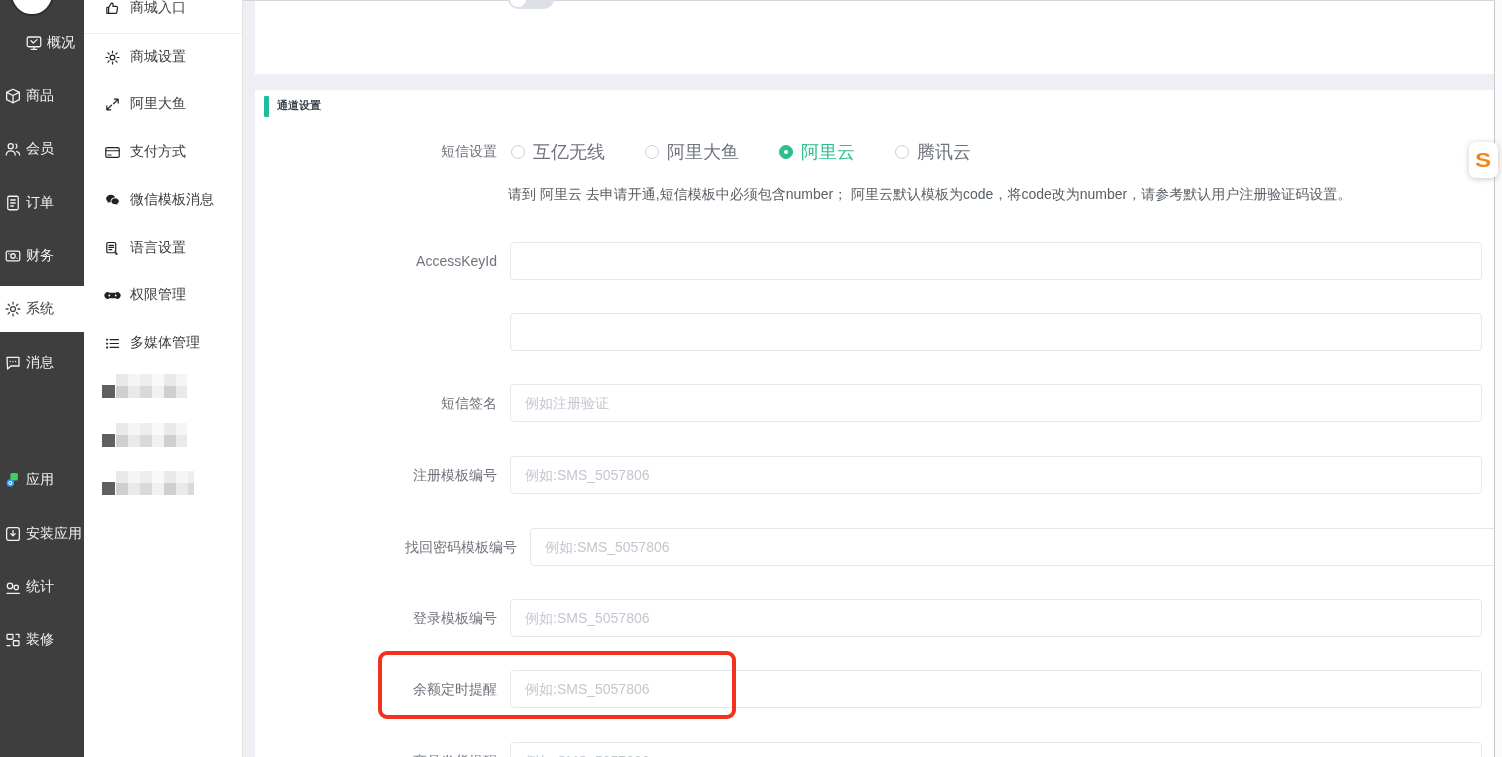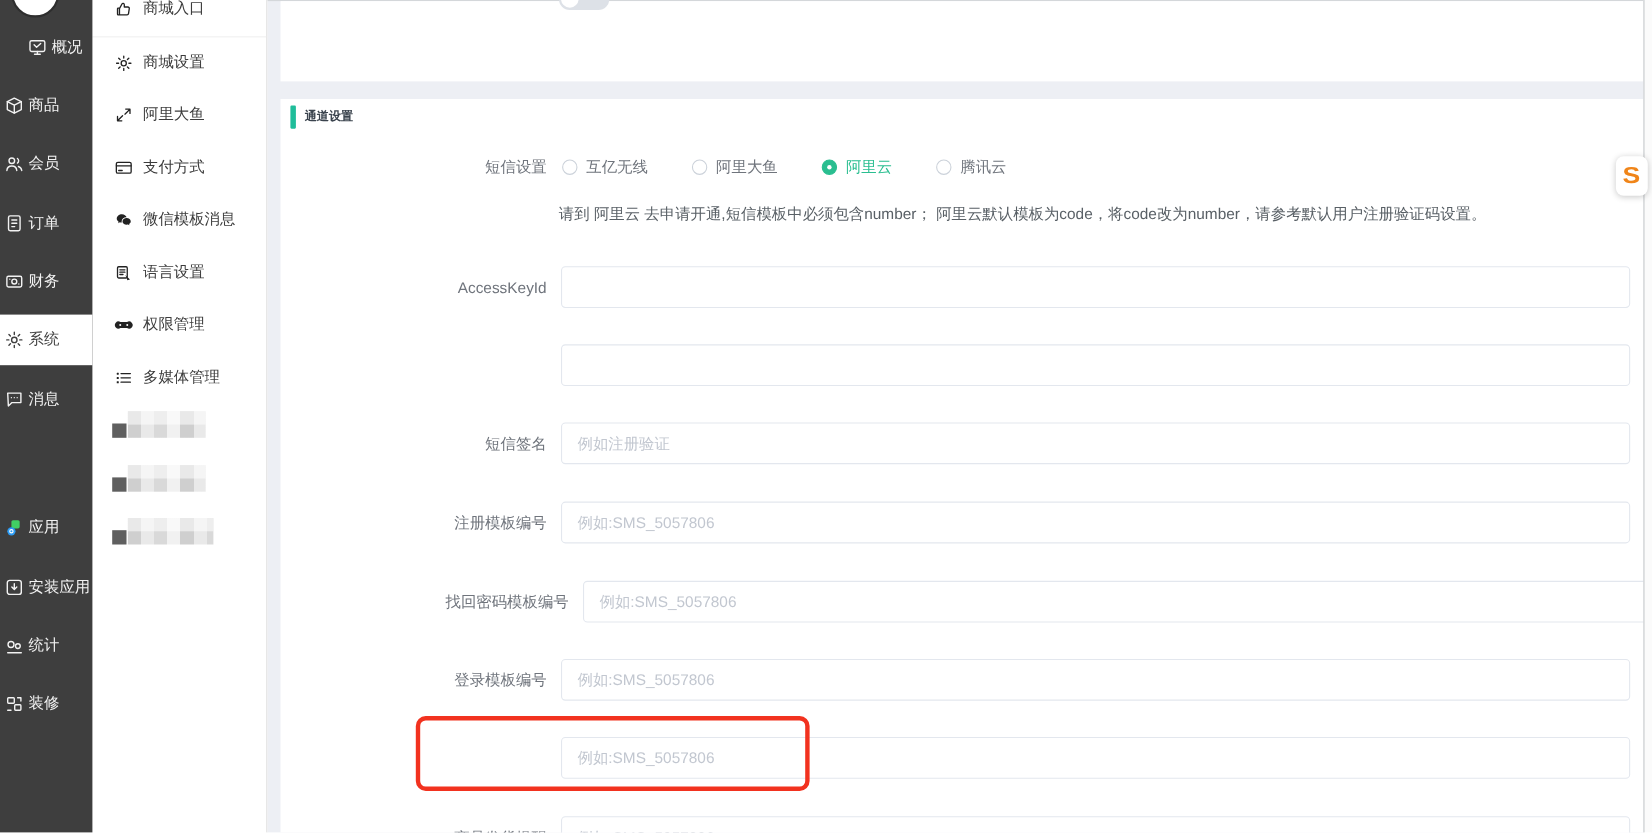--- a/index.html
+++ b/index.html
@@ -45,21 +45,21 @@
 
   .f-label{display:inline-block;width:242px;text-align:right;color:#6f747c;font-size:14px;white-space:nowrap;}
   .radio-row{position:absolute;left:0;top:52px;height:20px;display:flex;align-items:center;}
   .radios{display:flex;align-items:center;margin-left:14px;}
   .radio-item{display:flex;align-items:center;margin-right:40px;cursor:pointer;}
   .radio-circle{width:14px;height:14px;border-radius:50%;border:1px solid #ccd2da;background:#fff;
                 box-sizing:border-box;position:relative;}
   .radio-item.sel .radio-circle{background:#2abe90;border-color:#2abe90;}
   .radio-item.sel .radio-circle::after{content:"";position:absolute;left:4px;top:4px;width:4px;height:4px;
                 border-radius:50%;background:#fff;}
-  .radio-label{margin-left:8px;font-size:14px;color:#6f747c;white-space:nowrap;}
+  .radio-label{margin-left:8px;font-size:18px;color:#6f747c;white-space:nowrap;}
   .radio-item.sel .radio-label{color:#2abe90;}
 
   .hint{position:absolute;left:253px;top:96px;font-size:14px;color:#596066;white-space:nowrap;}
 
   .form-row{position:absolute;left:0;width:1239px;height:38px;display:flex;}
   .form-row .f-label{line-height:38px;}
   .f-input{position:absolute;left:255px;top:0;width:972px;height:38px;box-sizing:border-box;
            border:1px solid #e3e7ee;border-radius:4px;padding:0 14px;font-size:14px;color:#333;
            font-family:"Liberation Sans","DejaVu Sans",sans-serif;outline:none;background:#fff;}
   .f-input::placeholder{color:#c2c7d0;opacity:1;}
@@ -338,20 +338,21 @@
           </div>
           <div class="form-row" style="top: 438px; margin-left: 20px;">
             <span class="f-label">找回密码模板编号</span>
             <input class="f-input" type="text" placeholder="例如:SMS_5057806" style="">
           </div>
           <div class="form-row" style="top: 509px;">
             <span class="f-label">登录模板编号</span>
             <input class="f-input" type="text" placeholder="例如:SMS_5057806" style="">
           </div>
           <div class="form-row" style="top: 580px;">
+            <span class="f-label">余额定时提醒</span>
             <input class="f-input" type="text" placeholder="例如:SMS_5057806" style="">
           </div>
           <div class="form-row" style="top: 652px;">
             <span class="f-label">商品发货提醒</span>
             <input class="f-input" type="text" placeholder="例如:SMS_5057806" style="">
           </div>
         </div>
     </div>
   </div>
 

